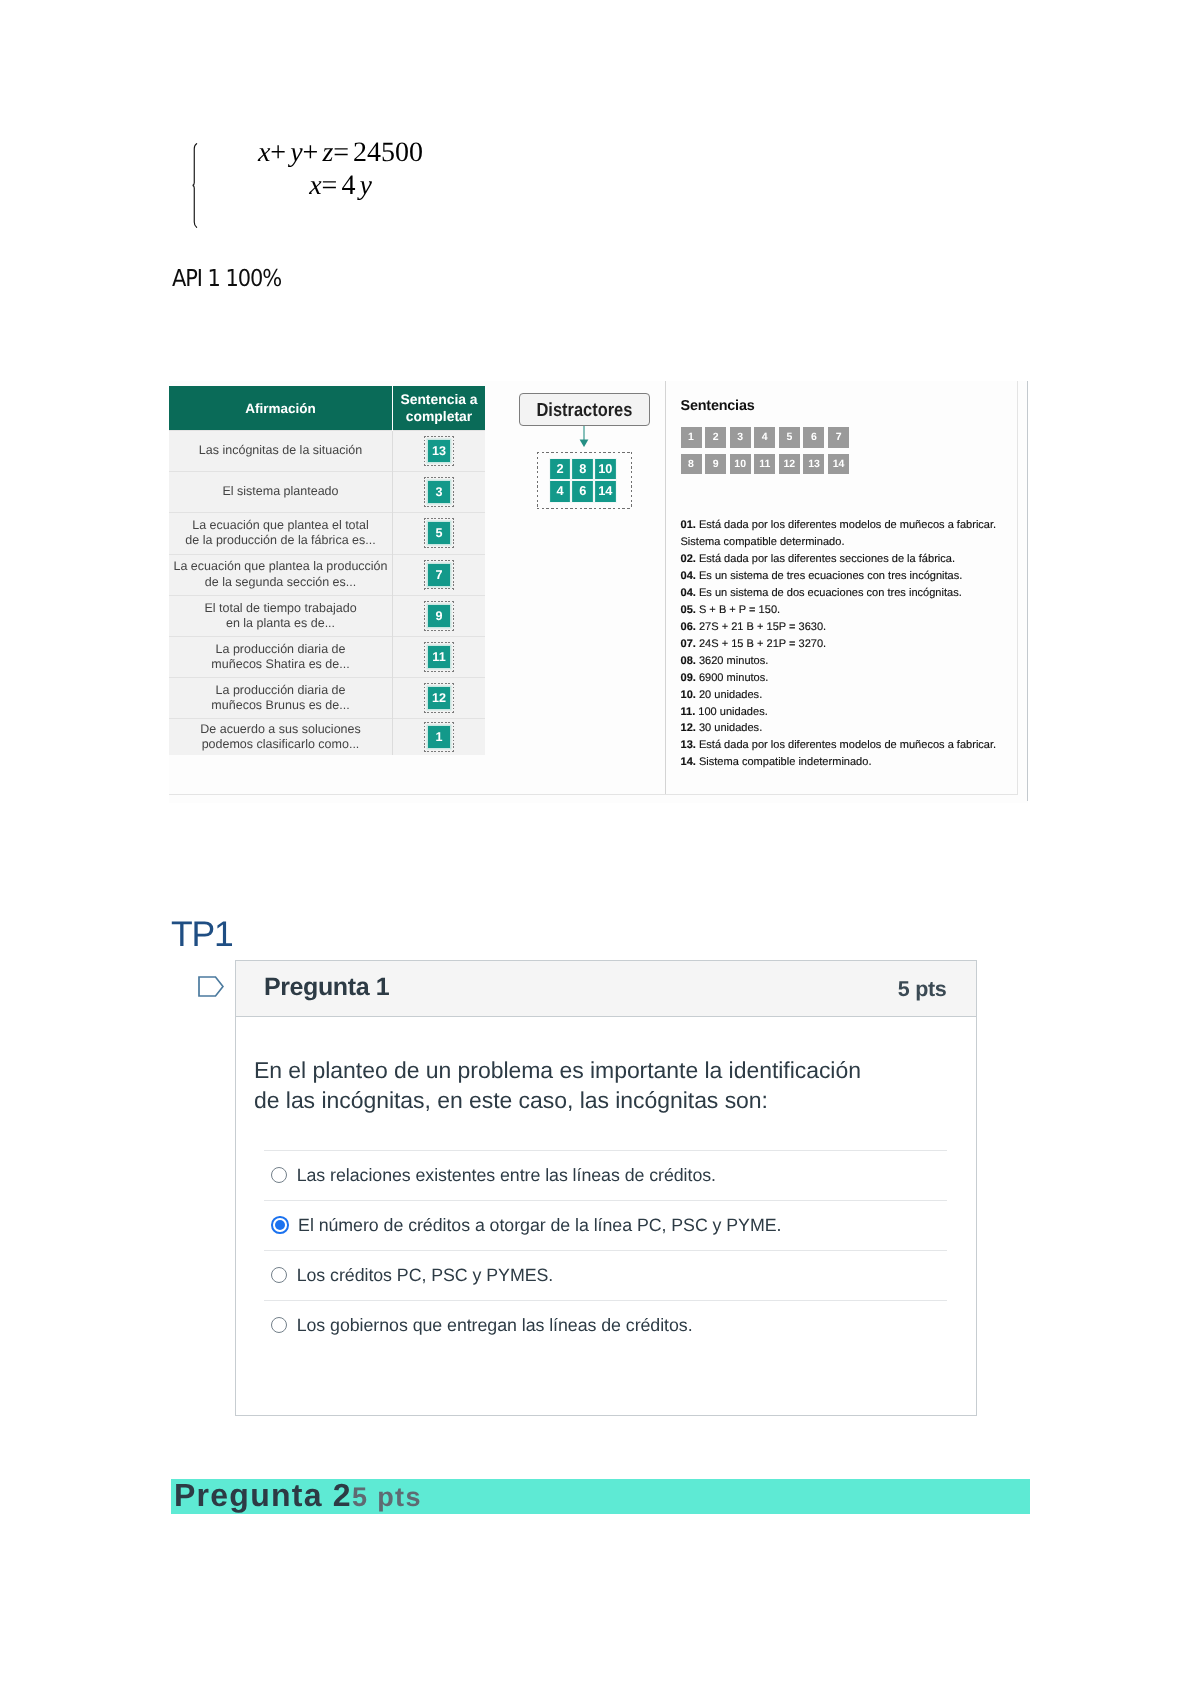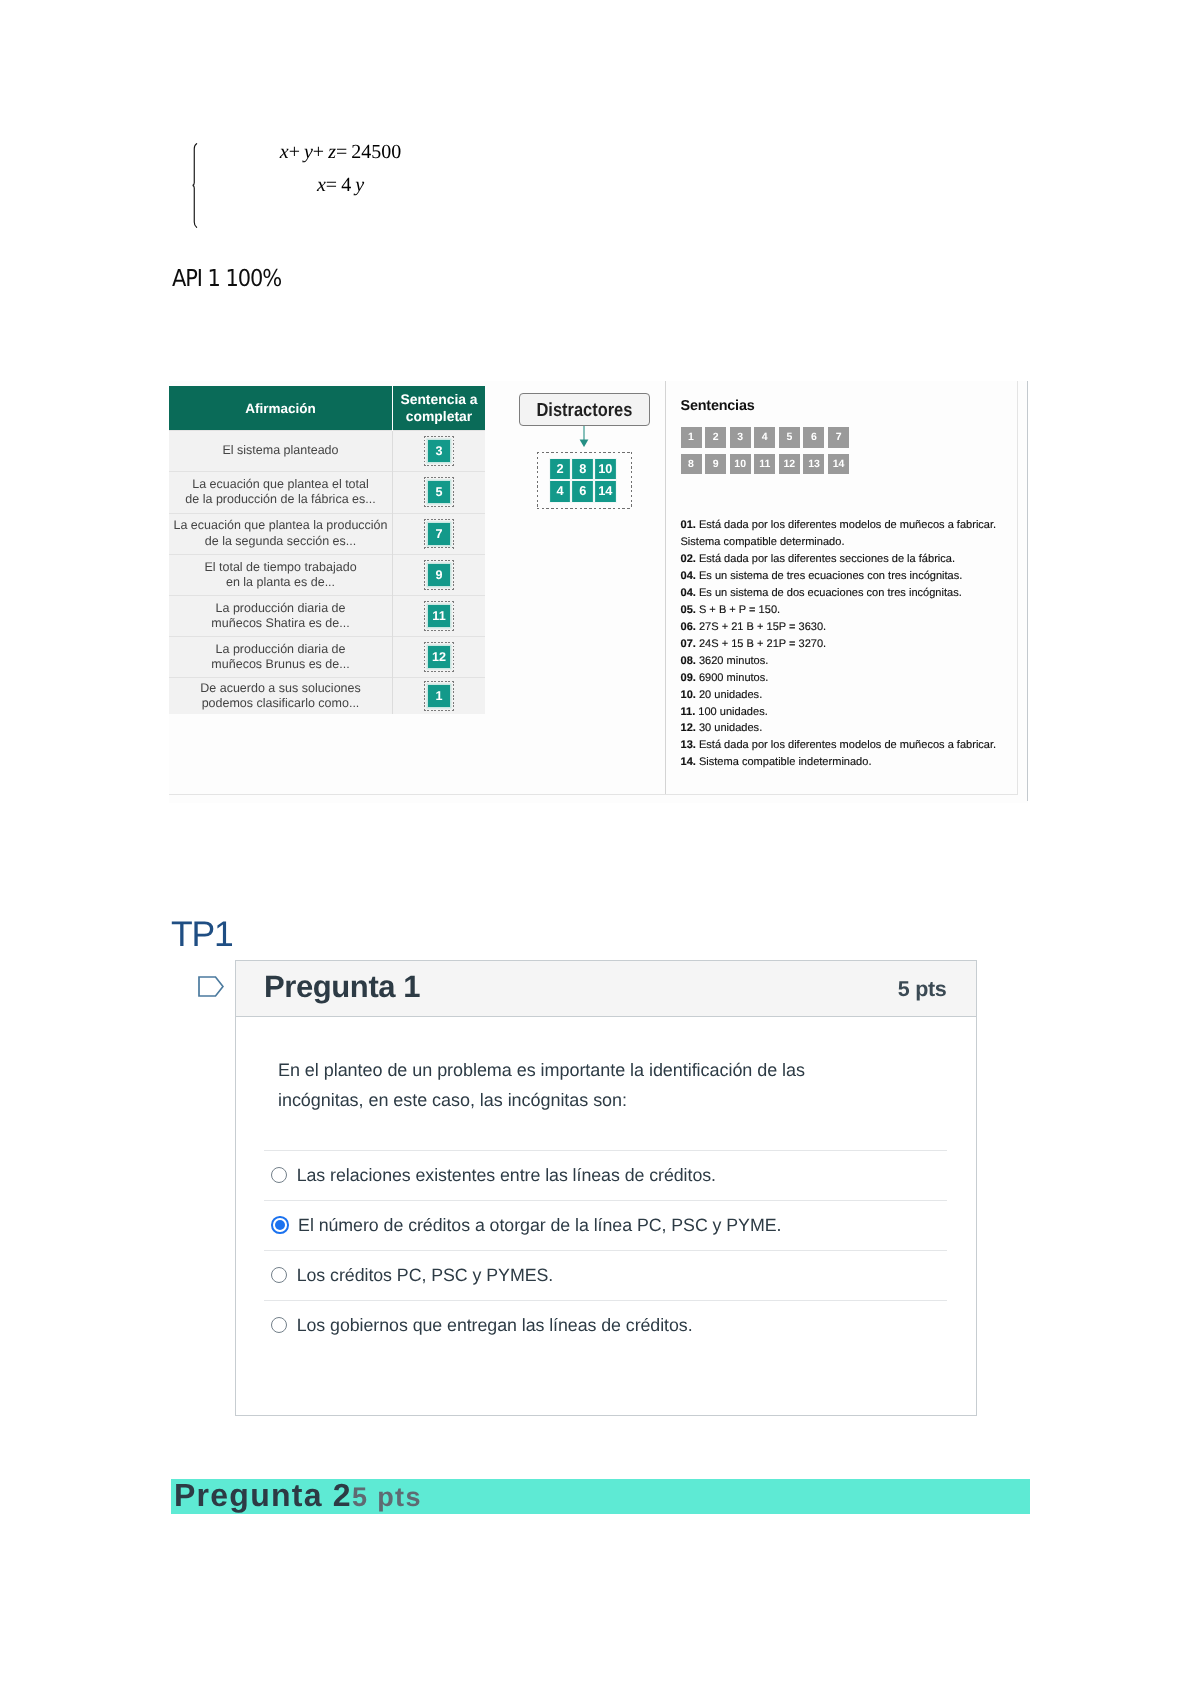--- a/index.html
+++ b/index.html
@@ -6,21 +6,21 @@
   html,body{margin:0;padding:0;background:#ffffff;}
   body{width:1200px;height:1698px;overflow:hidden;
        font-family:"Liberation Sans",sans-serif;
        -webkit-font-smoothing:antialiased;text-rendering:geometricPrecision;}
   .page{position:relative;width:1200px;height:1698px;background:#fff;}
 
   
   .math{position:absolute;left:180px;top:136px;width:520px;height:104px;}
   .brace{position:absolute;left:6px;top:7px;width:13px;height:85px;}
   .eqs{position:absolute;left:8px;top:0;width:305px;
-       font-family:"Liberation Serif",serif;font-size:20px;color:#000;}
+       font-family:"Liberation Serif",serif;font-size:28px;color:#000;}
   .eq{height:33px;line-height:33px;text-align:center;white-space:pre;}
   .eq i{font-style:italic;font-family:"Liberation Serif",serif;}
 
   
   .api{position:absolute;left:172px;top:265px;font-size:23.3px;color:#0d0d0d;
        font-family:"DejaVu Sans Condensed","DejaVu Sans",sans-serif;
        letter-spacing:-1.05px;line-height:28px;}
 
   
   .fig{position:absolute;left:169px;top:381px;width:859px;height:422px;
@@ -92,26 +92,26 @@
   
   .tp1{position:absolute;left:171px;top:915px;font-size:35.5px;color:#1f4e83;
        line-height:38px;letter-spacing:-1.2px;}
 
   
   .flag{position:absolute;left:198px;top:976px;width:26px;height:21px;}
   .qcard{position:absolute;left:235px;top:959.5px;width:742px;height:456px;
          border:1px solid #c7cdd1;box-sizing:border-box;background:#fff;}
   .qhead{position:relative;height:55px;background:#f5f5f5;
          border-bottom:1px solid #c7cdd1;}
-  .qtitle{position:absolute;left:28px;top:11.5px;font-size:31px;font-weight:bold;
+  .qtitle{position:absolute;left:28px;top:11.5px;font-size:25px;font-weight:bold;
           color:#2d3b45;letter-spacing:-.4px;line-height:30px;text-align:right;}
   .qpts{position:absolute;right:29.5px;top:15.5px;font-size:21.5px;font-weight:bold;
         color:#3b4a54;letter-spacing:-.3px;line-height:26px;}
   .qbody{position:relative;padding:0;}
-  .qtext{position:absolute;left:42px;top:38px;width:615px;font-size:18px;
+  .qtext{position:absolute;left:18px;top:38px;width:615px;font-size:23px;
          line-height:30.6px;color:#2d3b45;letter-spacing:-.05px;}
   .answers{position:absolute;left:27.7px;top:133px;width:683px;}
   .ans{position:relative;height:49px;border-top:1px solid #e4e6e8;box-sizing:content-box;
        display:flex;align-items:center;}
   .ans:last-child{border-bottom:0;}
   .radio{width:16px;height:16px;border-radius:50%;border:1.5px solid #73808a;
          box-sizing:border-box;margin-left:7.5px;margin-right:9.5px;flex:0 0 auto;
          background:#fff;}
   .radio.on{border:2.5px solid #1b72ef;background:#fff;position:relative;width:17.4px;height:17.4px;}
   .radio.on::after{content:'';position:absolute;left:1.4px;top:1.4px;right:1.4px;bottom:1.4px;
@@ -150,20 +150,26 @@
     <div class="fig-sep"></div>
     <div class="fig-panel"></div>
     <table class="tbl" id="afirmacion-table">
         <thead>
           <tr>
             <th style="height: 44px; width: 223px;">Afirmación</th>
             <th class="num" style="width: 92px;">Sentencia a completar</th>
           </tr>
         </thead>
         <tbody>
+          <tr>
+            <td style="height: 40px;">
+              <div>Las incógnitas de la situación</div>
+            </td>
+            <td class="num"><span class="dotbox"><span class="badge">13</span></span></td>
+          </tr>
           <tr>
             <td style="height: 40px;">
               <div>El sistema planteado</div>
             </td>
             <td class="num"><span class="dotbox"><span class="badge">3</span></span></td>
           </tr>
           <tr>
             <td style="height: 40.5px;">
               <div>La ecuación que plantea el total</div>
               <div>de la producción de la fábrica es...</div>

